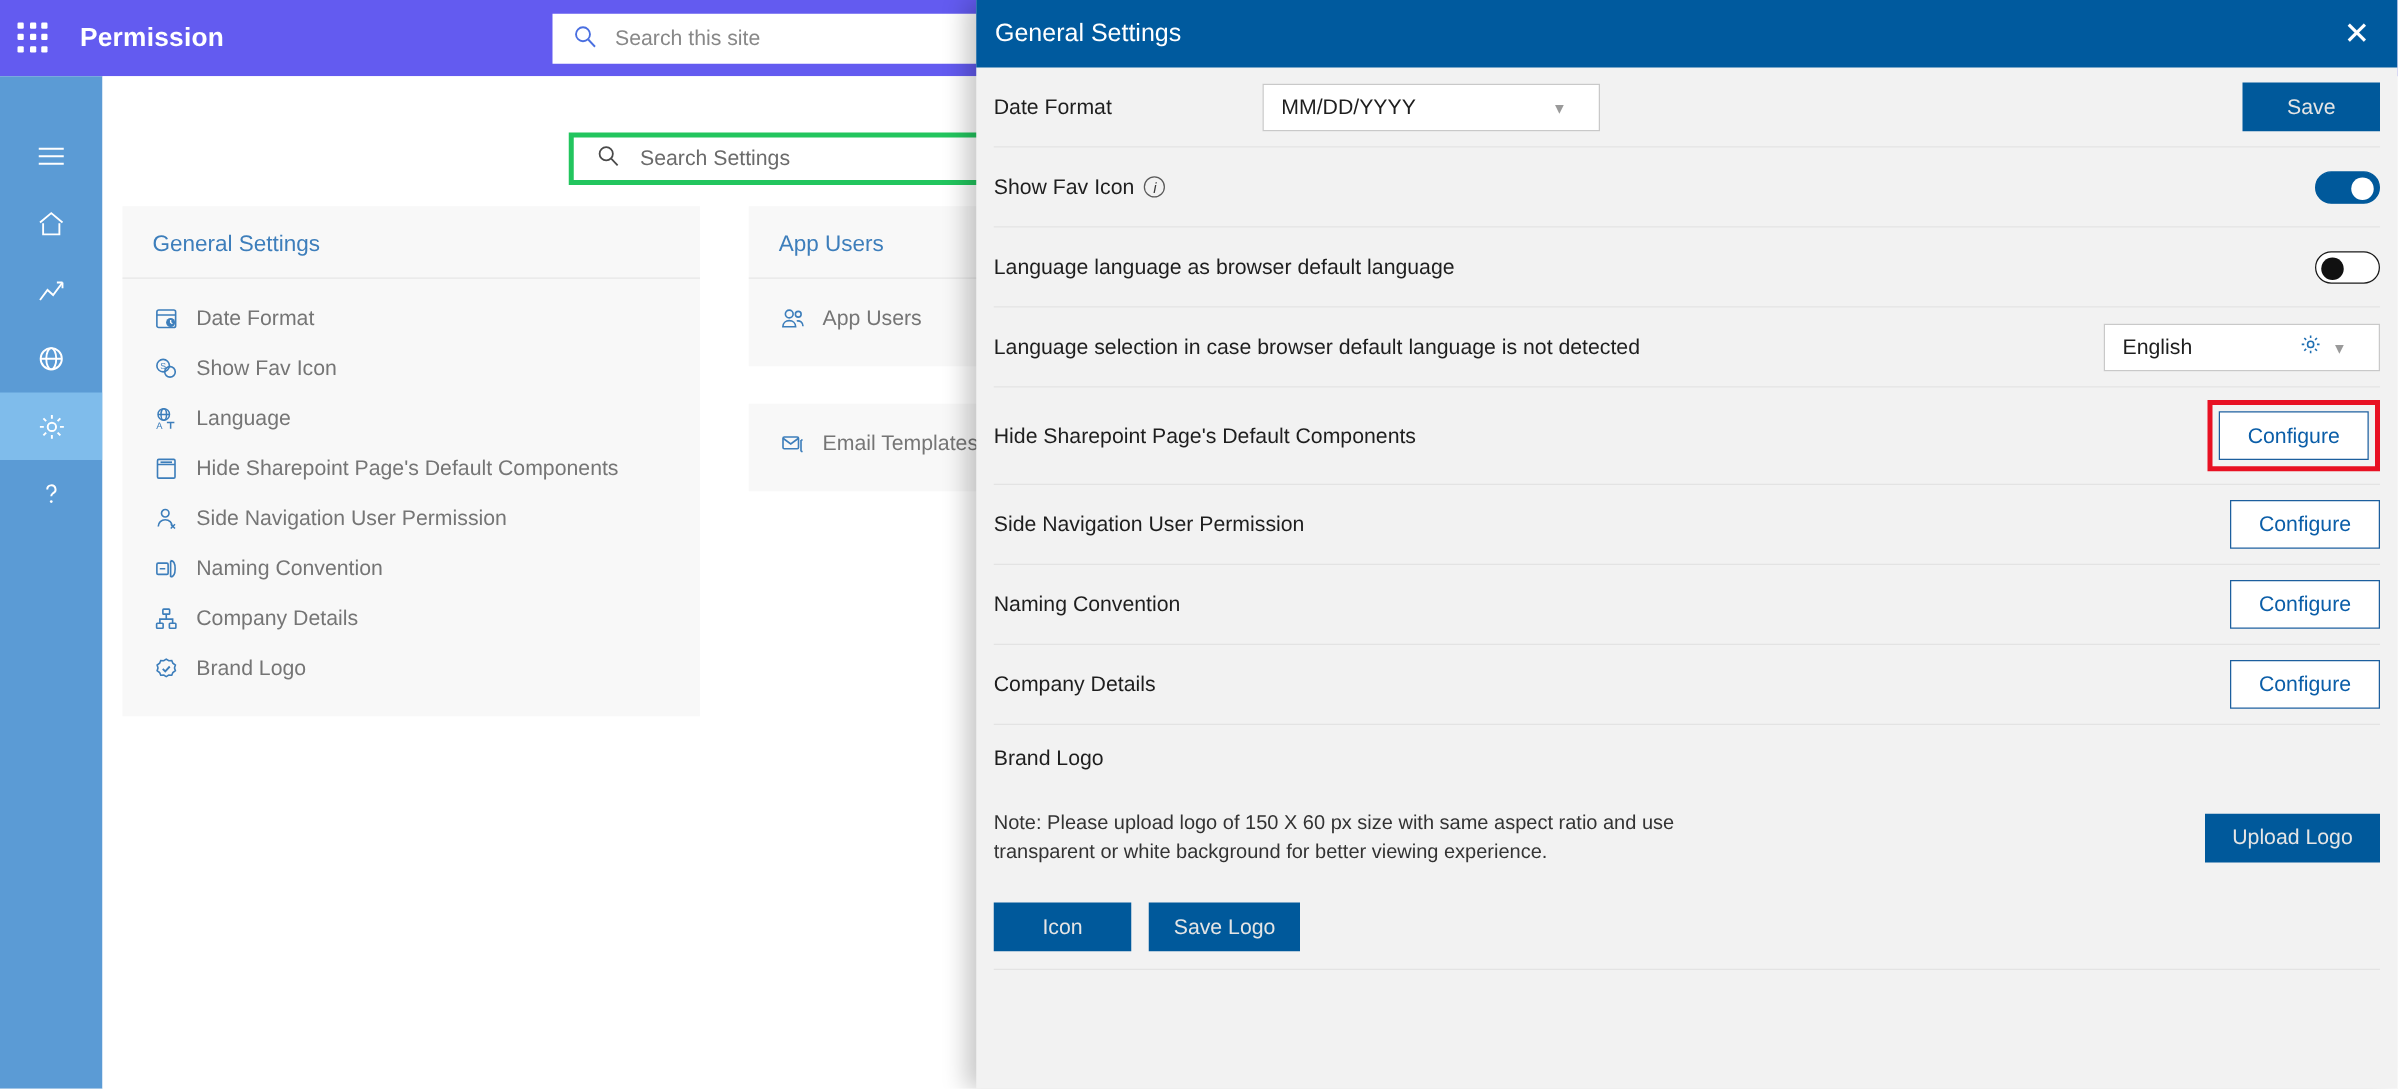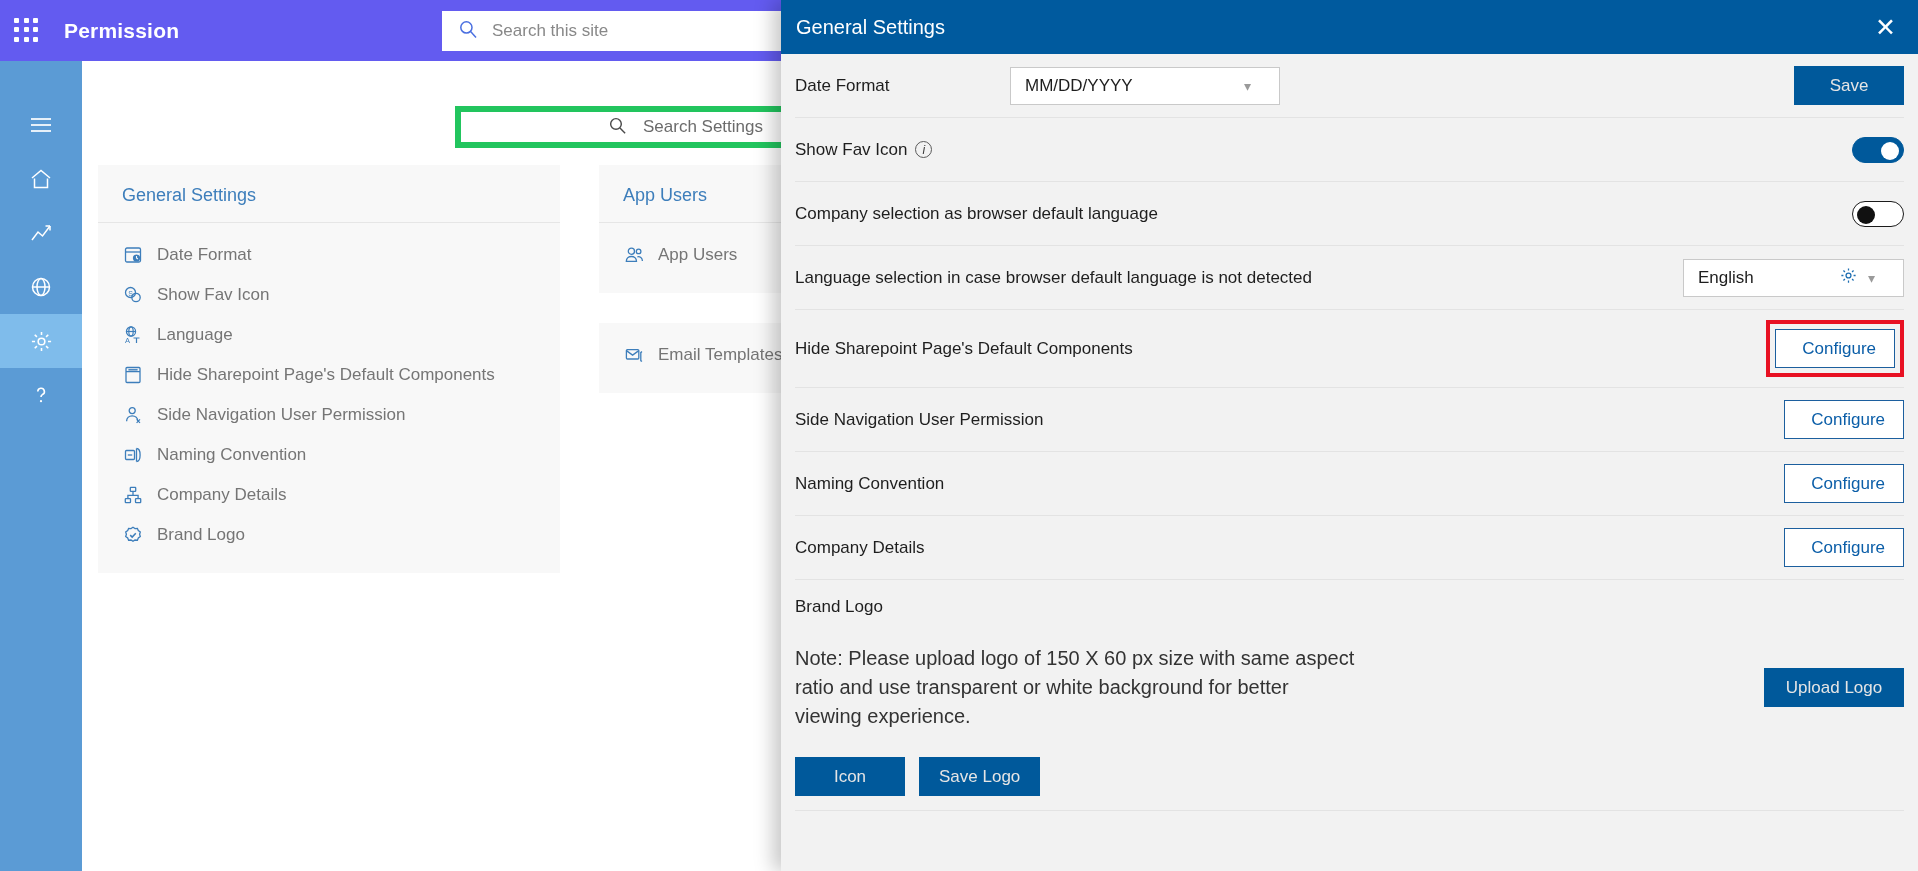--- a/index.html
+++ b/index.html
@@ -40,23 +40,22 @@
   .rail .ritem.sel { background: #7FBCEB; }
   .rail .ritem:nth-child(1) { margin-top: 37px; }
 
   
   .page {
     position: absolute; left: 82px; top: 61px; width: 1836px; height: 810px;
     background: #ffffff;
   }
   .settings-search {
     position: absolute; left: 373px; top: 45px; width: 443px; height: 42px;
-    background: #fff; border: 6px solid #22c55e; display: flex; align-items: center;
+    background: #fff; border: 4px solid #22c55e; display: flex; align-items: center;
     padding-left: 18px;
-    justify-content: center;
   }
   .settings-search .ph { color: #6b6b6b; font-size: 17px; margin-left: 16px; }
 
   .col { position: absolute; top: 104px; }
   .col-a { left: 16px; width: 462px; }
   .col-b { left: 517px; width: 300px; }
 
   .card { background: #f8f8f8; margin-bottom: 30px; }
   .card-hd {
     color: #3d7ebb; font-size: 18px; padding: 20px 24px 16px 24px;
@@ -98,37 +97,36 @@
   .chev { color: #9a9a9a; font-size: 14px; }
 
   .btn-primary {
     height: 39px; padding: 0 20px; background: #00599B; color: #e5e5e5; border: none;
     font-size: 17px; font-family: inherit; cursor: pointer; min-width: 110px;
   }
   .btn-outline {
     height: 39px; padding: 0 18px; background: #fff; color: #0b5ea8;
     border: 1px solid #1c5f9e; font-size: 17px; font-family: inherit; cursor: pointer;
     min-width: 120px;
-    text-align: right;
   }
   .hl { padding: 5px; border: 4px solid #e81123; display: inline-block; }
 
   .tgl { width: 52px; height: 26px; border-radius: 14px; position: relative; cursor: pointer; }
   .tgl.on  { background: #00599B; border: 1px solid #00599B; }
   .tgl.off { background: #fff; border: 1px solid #1b1b1b; }
   .tgl .knob { position: absolute; top: 4px; width: 18px; height: 18px; border-radius: 50%; }
   .tgl.on  .knob { right: 4px; background: #fff; }
   .tgl.off .knob { left: 4px;  background: #111; }
 
   .info-i {
     width: 17px; height: 17px; border-radius: 50%; border: 1px solid #5a5a5a;
     color: #3a3a3a; font-size: 12px; display: inline-flex; align-items: center;
     justify-content: center; margin-left: 8px; cursor: pointer; font-style: italic;
   }
-  .note { color: #333; font-size: 20px; line-height: 1.45; max-width: 560px; }
+  .note { color: #333; font-size: 16px; line-height: 1.45; max-width: 560px; }
   .btnbar { display: flex; gap: 14px; padding: 16px 0 14px 0; border-bottom: 1px solid #e3e3e3; }
   .spacer { flex: 1; }
 </style>
 </head>
 <body>
 
 <div id="root">
 
   <div class="suitebar">
     <div class="waffle">
@@ -368,21 +366,21 @@
         <div class="lbl" style="display:flex;align-items:center">
           <span>Show Fav Icon</span>
           <span class="info-i">i</span>
         </div>
         <div class="tgl on">
             <span class="knob"></span>
           </div>
       </div>
 
       <div class="row">
-        <div class="lbl">Company selection as browser default language</div>
+        <div class="lbl">Language language as browser default language</div>
         <div class="tgl off">
             <span class="knob"></span>
           </div>
       </div>
 
       <div class="row">
         <div class="lbl">Language selection in case browser default language is not detected</div>
         <div class="ddl" style="width:221px">
           <span class="v">English</span>
           <span style="margin-right:10px">

